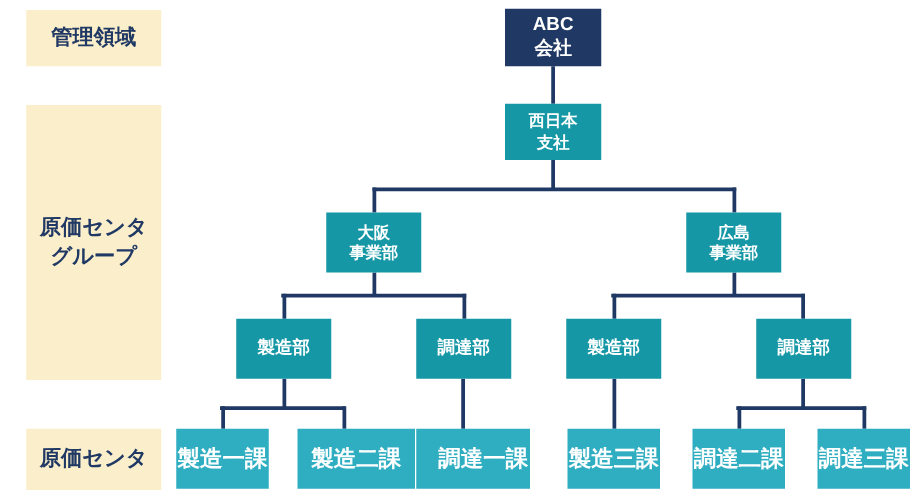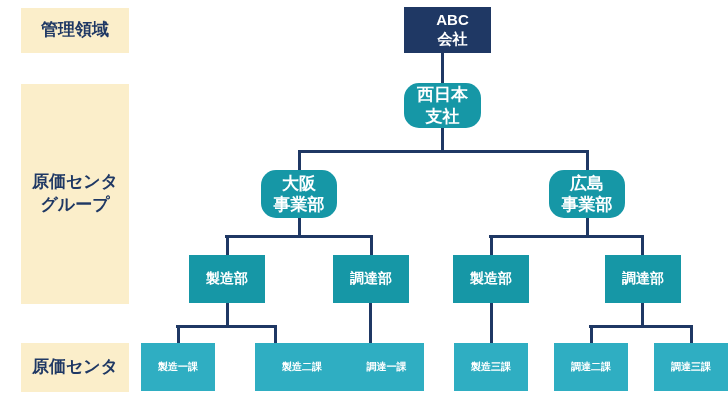--- a/index.html
+++ b/index.html
@@ -18,34 +18,34 @@
   }
   .side1{top:8px;height:45px;}
   .side2{top:84px;height:220px;}
   .side3{top:343px;height:49px;}
   
   .node{
     position:absolute;display:flex;align-items:center;justify-content:center;
     text-align:center;color:var(--box-text,#ffffff);font-weight:bold;
     white-space:pre-line;line-height:1.25;
   }
-  .lvl-company{background:var(--company-box,#1F3864);font-size:15px;padding-left:10px;}
-  .lvl-unit{background:var(--unit-box,#1697A6);font-size:17px;border-radius:15px;}
+  .lvl-company{background:var(--company-box,#1F3864);font-size:15px;}
+  .lvl-unit{background:var(--unit-box,#1697A6);font-size:13px;}
   .lvl-dept{background:var(--unit-box,#1697A6);font-size:14px;font-family:Liberation Serif, serif;}
-  .lvl-section{background:var(--section-box,#2FAEC2);font-size:10px;}
+  .lvl-section{background:var(--section-box,#2FAEC2);font-size:18px;}
   .n-company{left:393px;top:7px;width:77px;height:46px;}
   .n-branch{left:393px;top:83px;width:77px;height:45px;}
   .n-osaka{left:250px;top:170px;width:76px;height:48px;}
   .n-hiroshima{left:538px;top:170px;width:76px;height:48px;text-align:center;}
   .n-mfg-osaka{left:178px;top:255px;width:76px;height:48px;}
   .n-proc-osaka{left:322px;top:255px;width:76px;height:48px;}
   .n-mfg-hiro{left:442px;top:255px;width:76px;height:48px;}
   .n-proc-hiro{left:594px;top:255px;width:76px;height:48px;}
   .n-sec-mfg1{left:130px;top:343px;width:74px;height:48px;}
-  .n-sec-mfg2{left:244px;top:343px;width:94px;height:48px;}
+  .n-sec-mfg2{left:227px;top:343px;width:94px;height:48px;}
   .n-sec-proc1{left:322px;top:343px;width:75px;height:48px;padding-left:16px;}
   .n-sec-mfg3{left:443px;top:343px;width:74px;height:48px;}
   .n-sec-proc2{left:543px;top:343px;width:74px;height:48px;}
   .n-sec-proc3{left:643px;top:343px;width:74px;height:48px;}
   
   .line{position:absolute;background:var(--line,#1F3864);}
   .v1{left:430px;top:53px;width:3px;height:30px;}
   .v2{left:430px;top:128px;width:3px;height:24px;}
   .h1{left:287px;top:150px;width:291px;height:3px;}
   .v3{left:287px;top:150px;width:3px;height:20px;}

